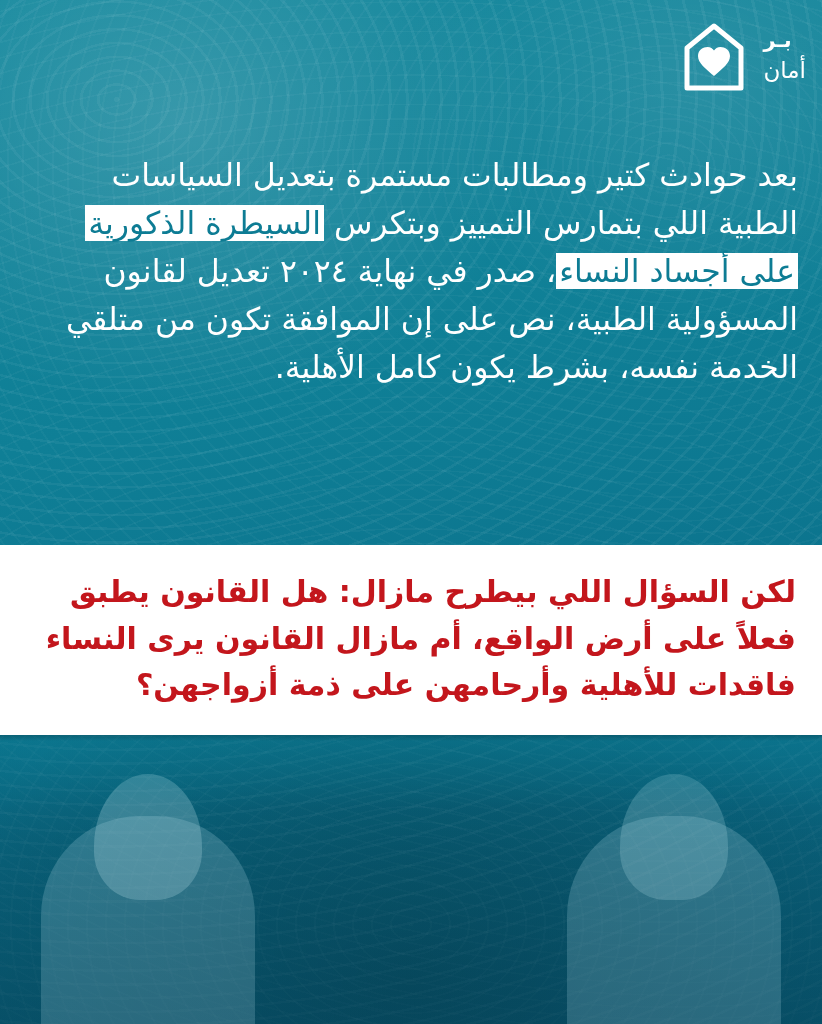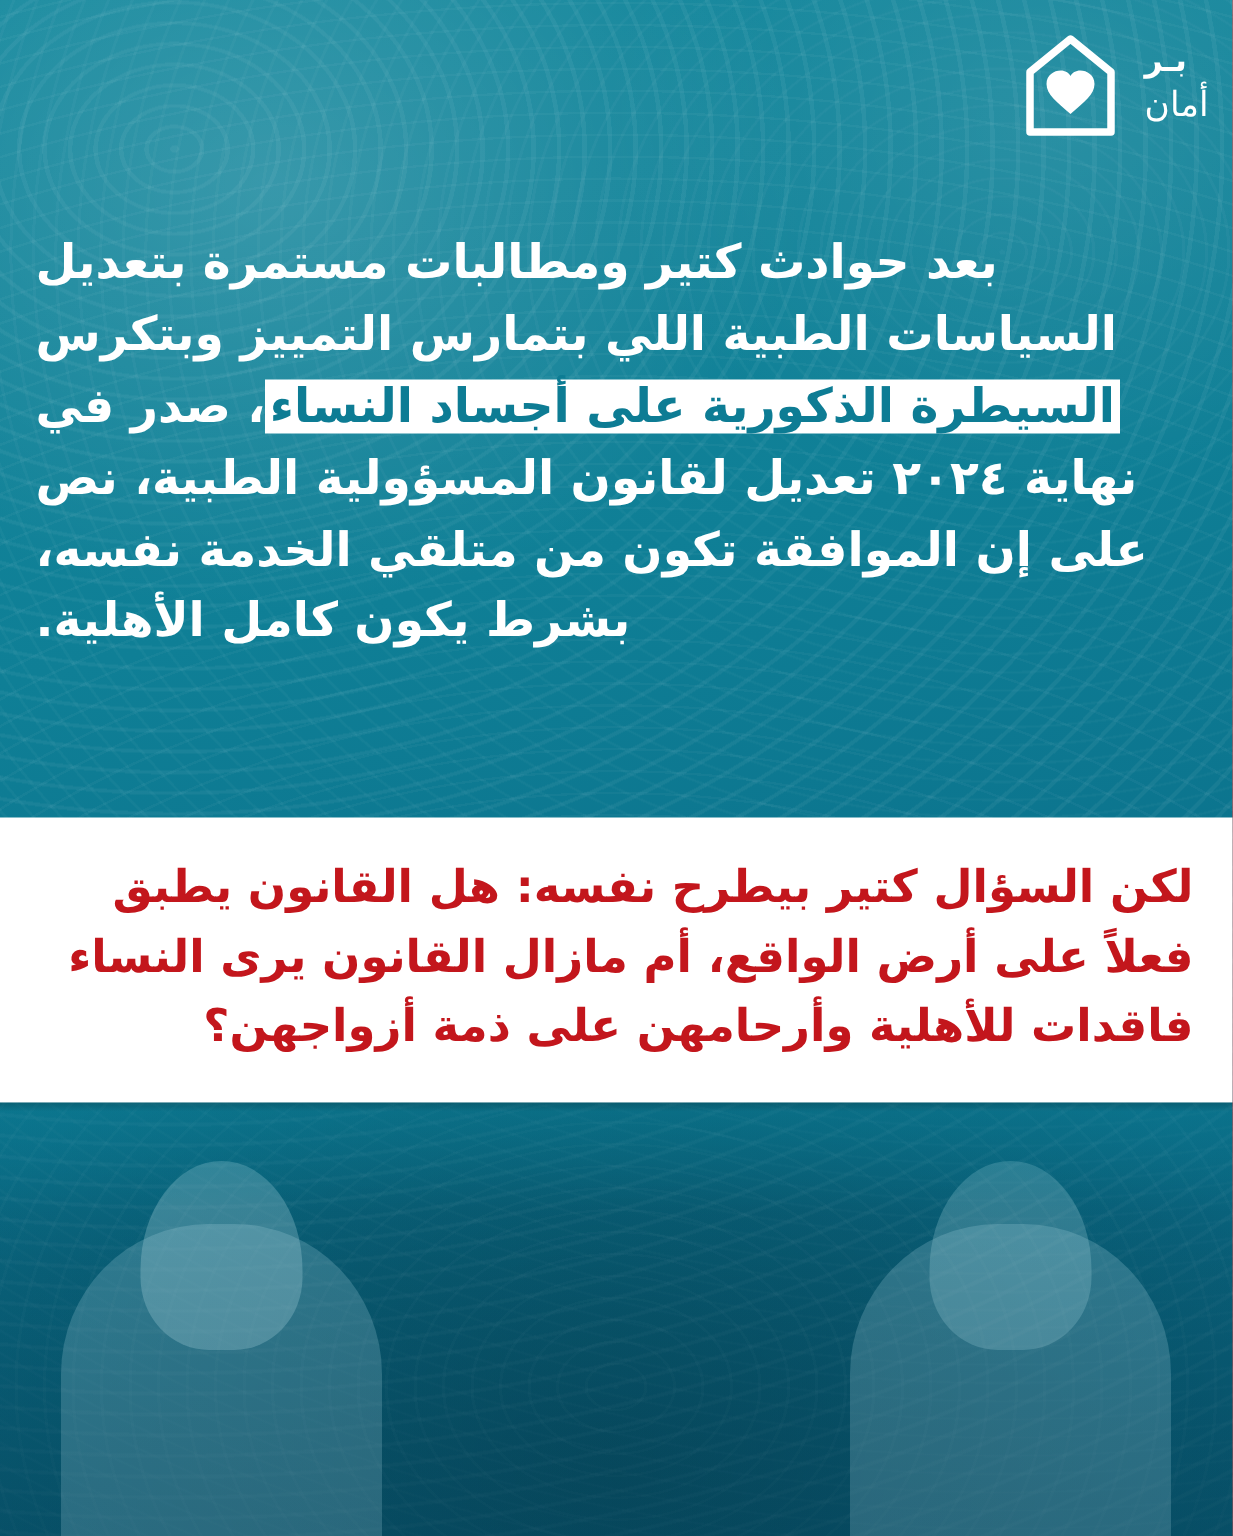--- a/index.html
+++ b/index.html
@@ -10,21 +10,21 @@
     overflow: hidden;
     background: #0d7c94;
     font-family: "DejaVu Sans", "Liberation Sans", sans-serif;
   }
 
   .poster {
     position: relative;
     width: 822px;
     height: 1024px;
     overflow: hidden;
-    background: #ef4444;
+    background: #d946ef;
   }
 
   
   .bg-base {
     position: absolute;
     inset: 0;
     background:
       radial-gradient(ellipse 70% 45% at 22% 12%, rgba(255,255,255,0.16), rgba(255,255,255,0) 62%),
       radial-gradient(ellipse 60% 40% at 85% 8%,  rgba(255,255,255,0.10), rgba(255,255,255,0) 60%),
       radial-gradient(ellipse 90% 55% at 50% 96%, rgba(0,0,0,0.30), rgba(0,0,0,0) 65%),
@@ -137,24 +137,24 @@
     margin-top: 8px;
   }
 
   
   .headline {
     position: absolute;
     top: 152px;
     right: 24px;
     left: 24px;
     z-index: 5;
-    text-align: left;
+    text-align: right;
     color: #ffffff;
     font-size: 31.5px;
-    font-weight: 700;
+    font-weight: 400;
     line-height: 1.52;
     letter-spacing: 0;
     direction: rtl;
   }
   .headline .hl-white {
     background: #ffffff;
     color: #0d7c94;
     padding: 0 3px;
     box-decoration-break: clone;
     -webkit-box-decoration-break: clone;
@@ -219,16 +219,16 @@
       <span class="logo-top">بـر</span>
       <span class="logo-bottom">أمان</span>
     </div>
   </div>
 
   <div class="headline">
     <span>بعد حوادث كتير ومطالبات مستمرة بتعديل السياسات الطبية اللي بتمارس التمييز وبتكرس </span><span class="hl-white">السيطرة الذكورية على أجساد النساء</span><span>، صدر في نهاية ٢٠٢٤ تعديل لقانون المسؤولية الطبية، نص على إن الموافقة تكون من متلقي الخدمة نفسه، بشرط يكون كامل الأهلية.</span>
   </div>
 
   <div class="band">
-    <div class="band-text">لكن السؤال كتير بيطرح نفسه: هل القانون يطبق فعلاً على أرض الواقع، أم مازال القانون يرى النساء فاقدات للأهلية وأرحامهن على ذمة أزواجهن؟</div>
+    <div class="band-text">لكن السؤال اللي بيطرح مازال: هل القانون يطبق فعلاً على أرض الواقع، أم مازال القانون يرى النساء فاقدات للأهلية وأرحامهن على ذمة أزواجهن؟</div>
   </div>
 
 </div>
 
 </body></html>

